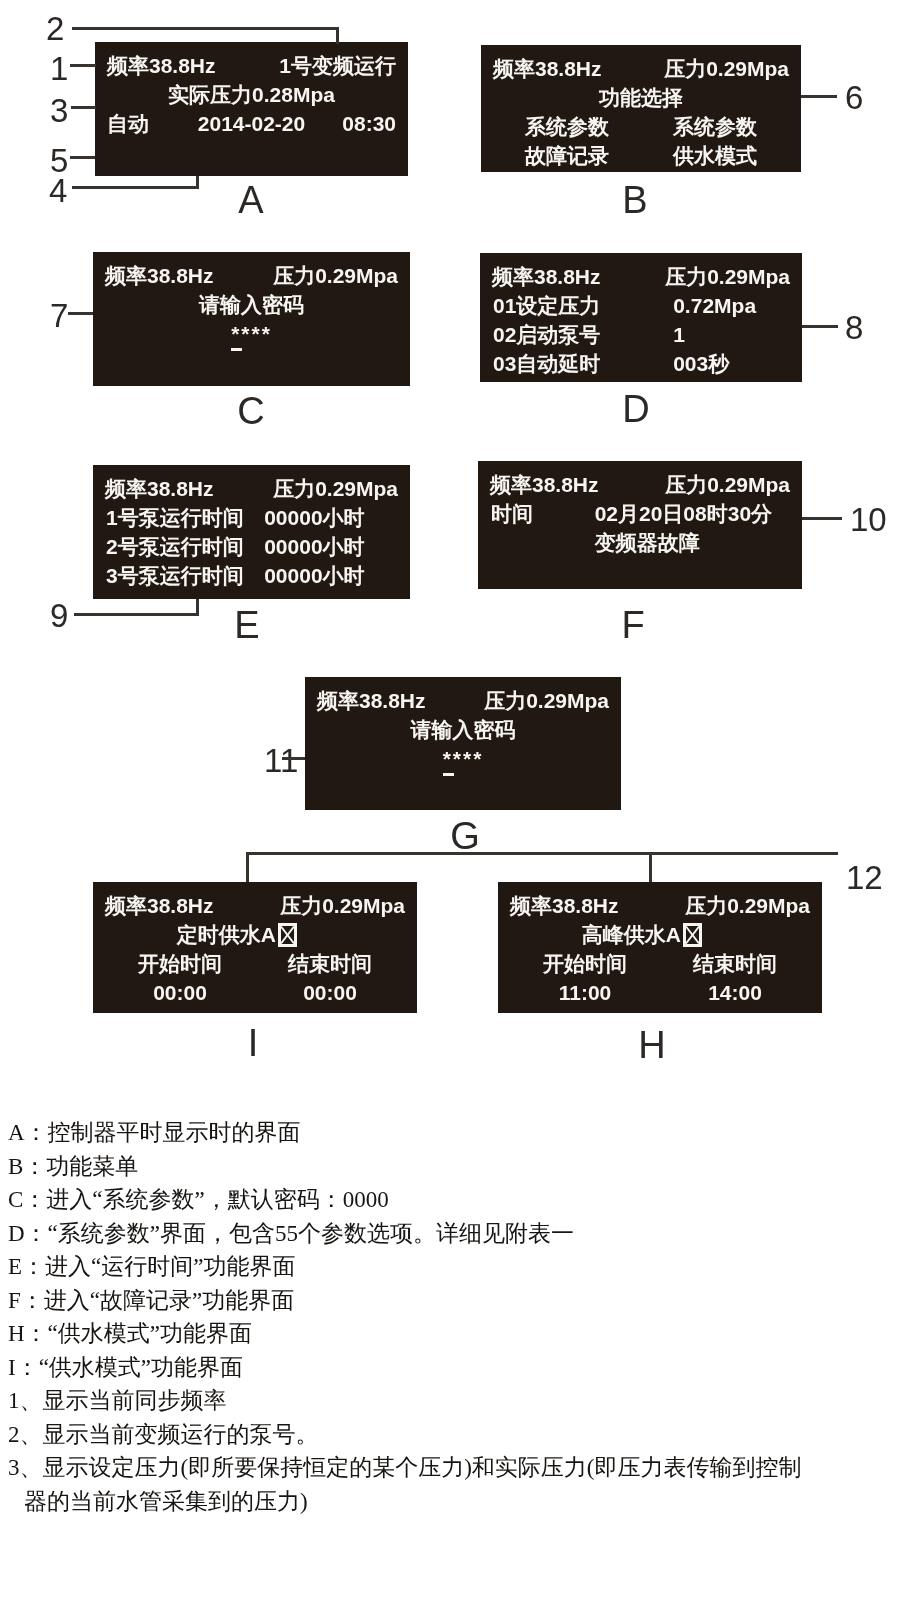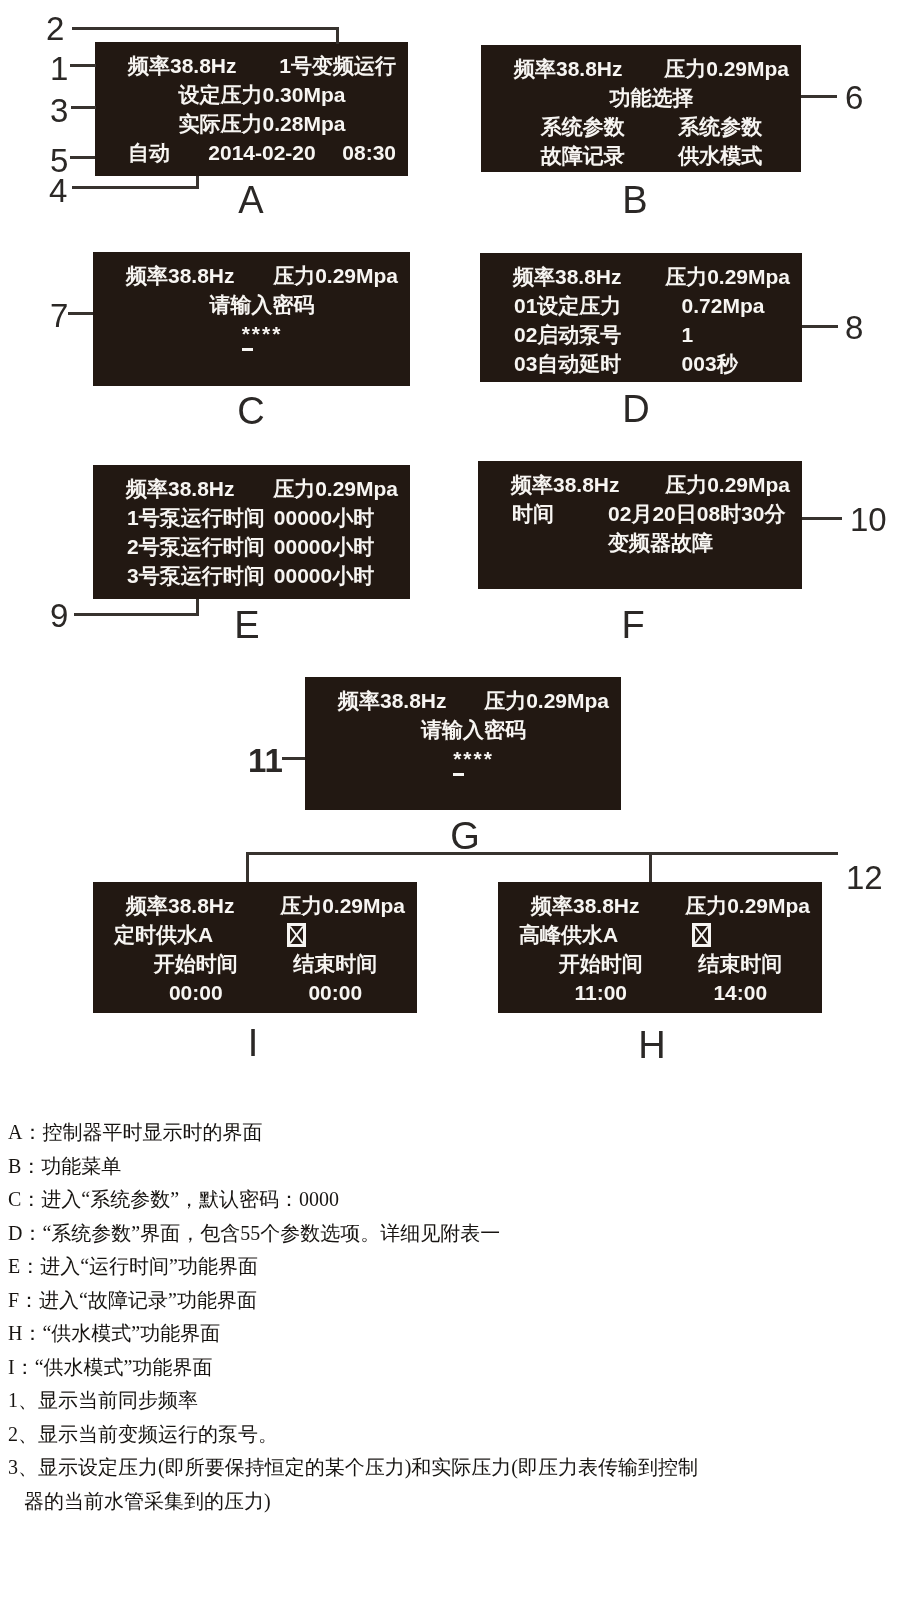--- a/index.html
+++ b/index.html
@@ -8,67 +8,64 @@
     font-family:"Liberation Sans","DejaVu Sans",sans-serif;
     overflow:hidden;
   }
   #stage{position:absolute;left:0;top:0;width:910px;height:1601px;}
 
   
   .screen{
     position:absolute;background:#221812;color:#f7f5f2;
     font-weight:bold;font-size:21px;padding-top:9px;box-sizing:border-box;
   }
-  .row{height:29px;display:flex;align-items:center;padding:0 12px;position:relative;white-space:nowrap;margin-left:21px;}
+  .row{height:29px;display:flex;align-items:center;padding:0 12px;position:relative;white-space:nowrap;}
   .row.c{justify-content:center;}
   .row.lr{justify-content:space-between;}
   .row.lcr{justify-content:space-between;}
   .lcr .m{position:absolute;left:50%;transform:translateX(-50%);}
   .kv .k{position:absolute;left:13px;}
   .kv .v{position:absolute;left:55%;}
   .scr-D .kv .v{left:60%;}
   .scr-E .kv .v{left:54%;}
   .scr-F .kv .v{left:36%;}
   .c2 .cell{width:50%;text-align:center;}
-  .cbx .t{position:absolute;left:0;width:54%;text-align:left;}
+  .cbx .t{position:absolute;left:8px;width:54%;text-align:right;}
   .cbx .box{position:absolute;left:57%;top:3px;line-height:0;}
   .row.pw{justify-content:center;}
   .pwrap{position:relative;display:inline-block;letter-spacing:2px;}
   .pcur{position:absolute;left:0;bottom:-5px;width:11px;height:3px;background:#f7f5f2;}
 
   
   .shot-label{
     position:absolute;transform:translateX(-50%);
     font-size:38px;font-weight:400;color:#2b2826;line-height:1;
   }
 
   
   .cnum{position:absolute;font-size:33px;font-weight:400;color:#2b2826;line-height:1;}
   .cline{position:absolute;background:#38332f;}
 
   
   #legend{
     position:absolute;left:8px;top:1116px;width:894px;
     font-family:"Liberation Serif","DejaVu Serif",serif;
-    font-size:20px;line-height:33.5px;color:#171411;
+    font-size:23px;line-height:33.5px;color:#171411;
   }
   .legend-line{white-space:nowrap;}
   .legend-line.indent{padding-left:16px;}
 </style>
 </head>
 <body>
 
 <div id="stage">
     <div class="screen scr-A" style="left: 95px; top: 42px; width: 313px; height: 134px;">
       <div class="row lr">
         <span class="l">频率38.8Hz</span>
         <span class="r">1号变频运行</span>
-      </div>
-      <div class="row c">
-        <span class="m">设定压力0.30Mpa</span>
       </div>
       <div class="row c">
         <span class="m">实际压力0.28Mpa</span>
       </div>
       <div class="row lcr">
         <span class="l">自动</span>
         <span class="m">2014-02-20</span>
         <span class="r">08:30</span>
       </div>
     </div>
@@ -232,21 +229,21 @@
     <div class="cline" style="left: 801px; top: 95px; width: 36px; height: 3px;"></div>
     <div class="cnum" style="left: 50px; top: 299px;">7</div>
     <div class="cline" style="left: 68px; top: 312px; width: 25px; height: 3px;"></div>
     <div class="cnum" style="left: 845px; top: 311px;">8</div>
     <div class="cline" style="left: 802px; top: 325px; width: 36px; height: 3px;"></div>
     <div class="cnum" style="left: 50px; top: 599px;">9</div>
     <div class="cline" style="left: 74px; top: 613px; width: 124px; height: 3px;"></div>
     <div class="cline" style="left: 196px; top: 599px; width: 3px; height: 17px;"></div>
     <div class="cnum" style="left: 850px; top: 503px;">10</div>
     <div class="cline" style="left: 802px; top: 517px; width: 40px; height: 3px;"></div>
-    <div class="cnum" style="left: 248px; top: 744px; font-weight: bold;">11</div>
+    <div class="cnum" style="left: 264px; top: 744px;">11</div>
     <div class="cline" style="left: 282px; top: 757px; width: 23px; height: 3px;"></div>
     <div class="cnum" style="left: 846px; top: 837px; margin-top: 24px;">12</div>
     <div class="cline" style="left: 246px; top: 852px; width: 592px; height: 3px;"></div>
     <div class="cline" style="left: 246px; top: 852px; width: 3px; height: 30px;"></div>
     <div class="cline" style="left: 649px; top: 852px; width: 3px; height: 30px;"></div>
   </div>
 <div id="legend">
     <div class="legend-line">A：控制器平时显示时的界面</div>
     <div class="legend-line">B：功能菜单</div>
     <div class="legend-line">C：进入“系统参数”，默认密码：0000</div>

